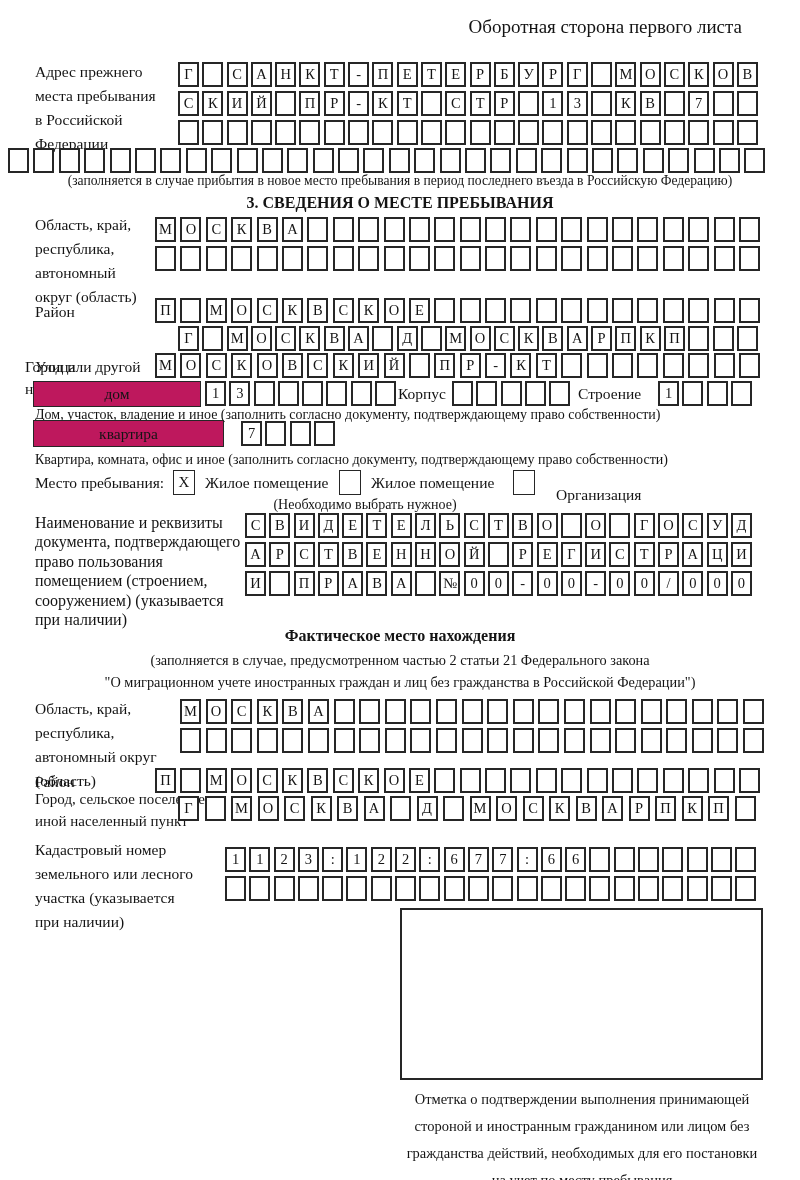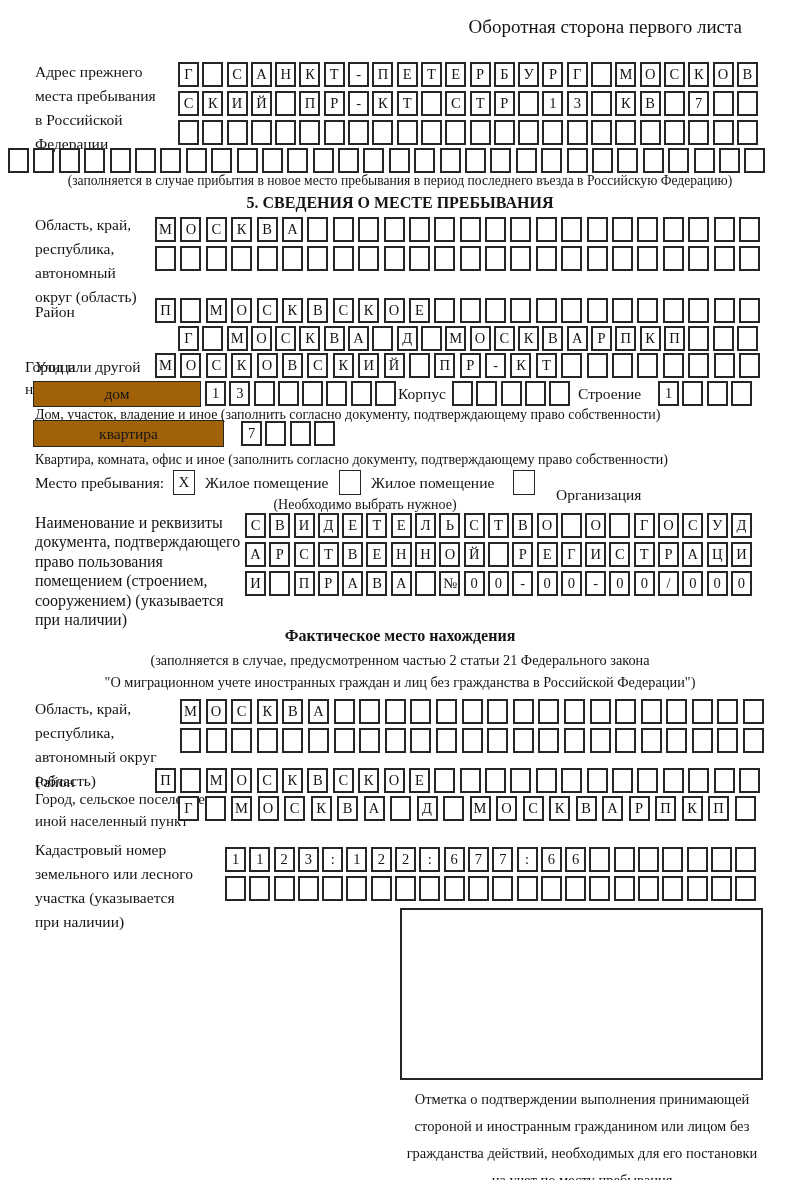--- a/index.html
+++ b/index.html
@@ -17,21 +17,21 @@
   .g44{gap:4.4px;}
   .g46{gap:4.6px;}
   .g55{gap:5.5px;}
   .cbox{
     width:21px;height:25px;box-sizing:border-box;border:2px solid #262626;
     display:flex;align-items:center;justify-content:center;
     font-size:14.5px;font-weight:400;flex:0 0 auto;background:#fff;
   }
   .wbox{
     box-sizing:border-box;border:1.6px solid #262626;height:26px;
-    display:flex;align-items:center;justify-content:center;font-size:15.5px;background:#a16207;
+    display:flex;align-items:center;justify-content:center;font-size:15.5px;background:#be185d;
   }
   .ckbox{
     width:22px;height:25px;box-sizing:border-box;border:1.8px solid #262626;
     display:flex;align-items:center;justify-content:center;font-size:15px;background:#fff;
   }
   .inline-lbl{font-size:15.5px;line-height:25px;white-space:nowrap;}
   #big-box{border:2px solid #262626;background:#fff;box-sizing:border-box;}
   #stamp-caption{font-size:14.5px;line-height:27px;text-align:center;}
   
   #back-note{top:16px;right:58px;font-size:19px;}
@@ -205,21 +205,21 @@
       <span class="cbox"></span>
       <span class="cbox"></span>
       <span class="cbox"></span>
       <span class="cbox"></span>
       <span class="cbox"></span>
       <span class="cbox"></span>
       <span class="cbox"></span>
     </div>
   <div id="prev-note" class="abs note">(заполняется в случае прибытия в новое место пребывания в период последнего въезда в Российскую Федерацию)</div>
 
-  <div id="s2-title" class="abs hdr">5. СВЕДЕНИЯ О МЕСТЕ ПРЕБЫВАНИЯ</div>
+  <div id="s2-title" class="abs hdr">3. СВЕДЕНИЯ О МЕСТЕ ПРЕБЫВАНИЯ</div>
 
   <div id="s2-region-label" class="abs lbl">Область, край,
 республика,
 автономный
 округ (область)</div>
   <div id="s2-region-r1" class="abs boxrow g44">
       <span class="cbox">М</span>
       <span class="cbox">О</span>
       <span class="cbox">С</span>
       <span class="cbox">К</span>

